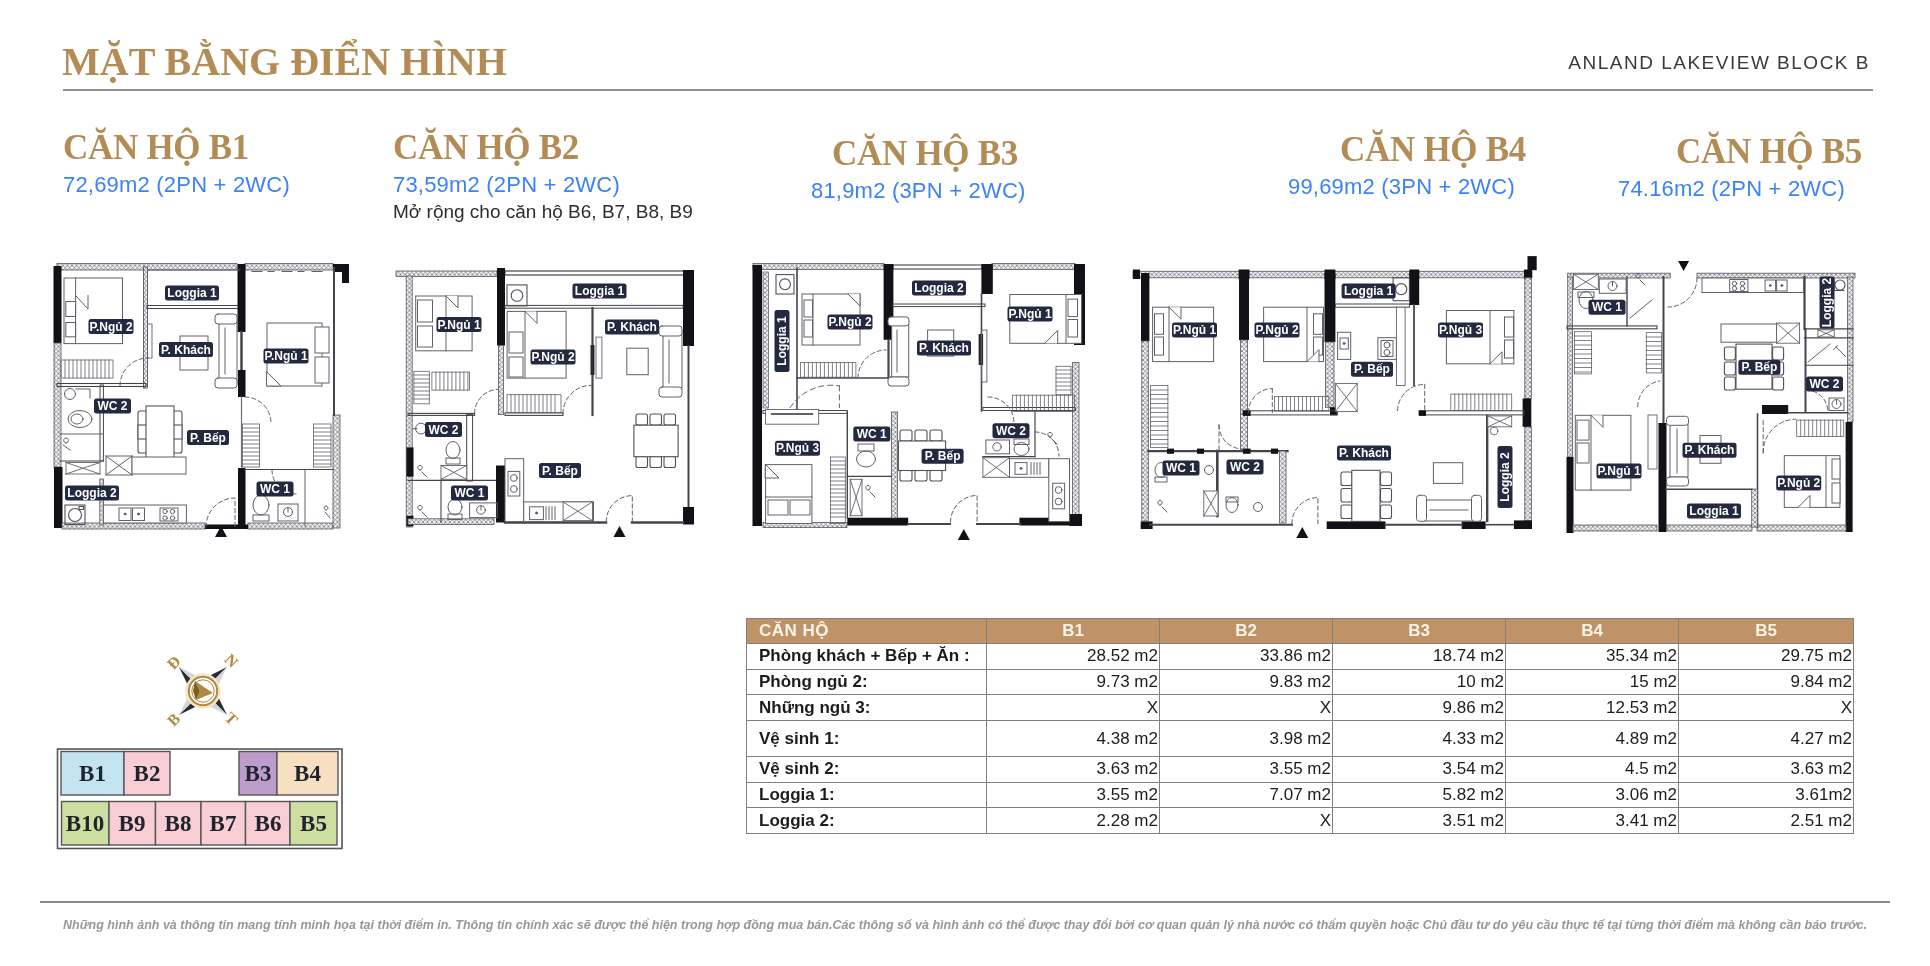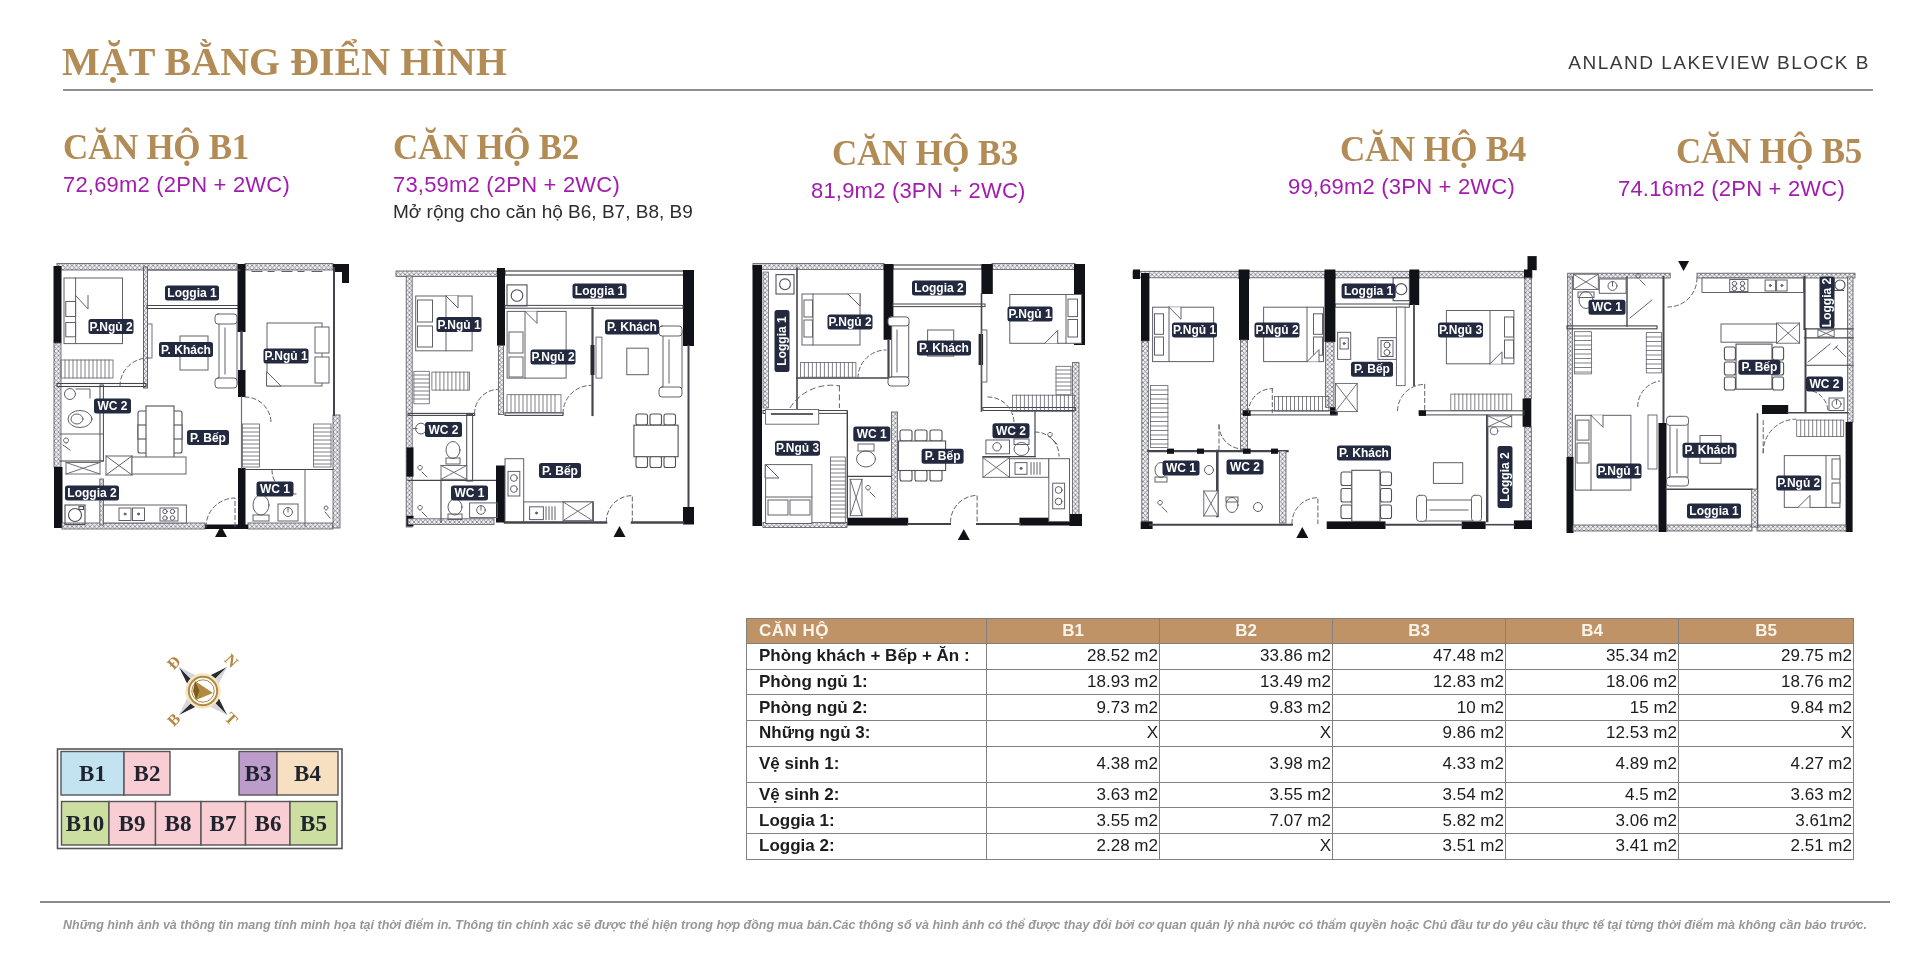--- a/index.html
+++ b/index.html
@@ -1,20 +1,20 @@
 <!DOCTYPE html>
 <html><head>
 <meta charset="utf-8">
 <style>
   html,body{margin:0;padding:0;background:#ffffff;}
   body{width:1930px;height:966px;position:relative;overflow:hidden;font-family:"Liberation Sans",sans-serif;}
   .gold{color:#b28b55;font-family:"Liberation Serif",serif;font-weight:bold;}
   .abs{position:absolute;}
   .aptTitle{font-family:"Liberation Serif",serif;font-weight:bold;color:#b28b55;font-size:35px;letter-spacing:-0.3px;white-space:nowrap;}
-  .aptArea{color:#a21caf;font-size:22px;letter-spacing:0.2px;white-space:nowrap;}
+  .aptArea{color:#3b82f6;font-size:22px;letter-spacing:0.2px;white-space:nowrap;}
   .aptSub{color:#2d2d2d;font-size:19px;white-space:nowrap;}
   table.spec{border-collapse:collapse;table-layout:fixed;}
   table.spec td,table.spec th{border:1px solid #808080;overflow:hidden;white-space:nowrap;}
   table.spec th{background:#bf9366;color:#faf4ea;font-weight:bold;}
   .planlabel{fill:#232a40;}
   .pltext{fill:#ffffff;font-family:"Liberation Sans",sans-serif;font-weight:bold;font-size:12px;}
 </style>
 </head>
 <body>
 
@@ -1215,31 +1215,23 @@
         <th style="font-size:17px;">B1</th>
         <th style="font-size:17px;">B2</th>
         <th style="font-size:17px;">B3</th>
         <th style="font-size:17px;">B4</th>
         <th style="font-size:17px;">B5</th>
       </tr>
   <tr style="height:25.7px;padding-left:12px;">
         <td class="rl">Phòng khách + Bếp + Ăn :</td>
         <td class="rv">28.52 m2</td>
         <td class="rv">33.86 m2</td>
-        <td class="rv">47.48 m2</td>
+        <td class="rv">18.74 m2</td>
         <td class="rv">35.34 m2</td>
         <td class="rv">29.75 m2</td>
-      </tr>
-  <tr style="height:25.7px;">
-        <td class="rl">Phòng ngủ 1:</td>
-        <td class="rv">18.93 m2</td>
-        <td class="rv">13.49 m2</td>
-        <td class="rv">12.83 m2</td>
-        <td class="rv">18.06 m2</td>
-        <td class="rv">18.76 m2</td>
       </tr>
   <tr style="height:25.7px;">
         <td class="rl">Phòng ngủ 2:</td>
         <td class="rv">9.73 m2</td>
         <td class="rv">9.83 m2</td>
         <td class="rv">10 m2</td>
         <td class="rv">15 m2</td>
         <td class="rv">9.84 m2</td>
       </tr>
   <tr style="height:25.7px;">

